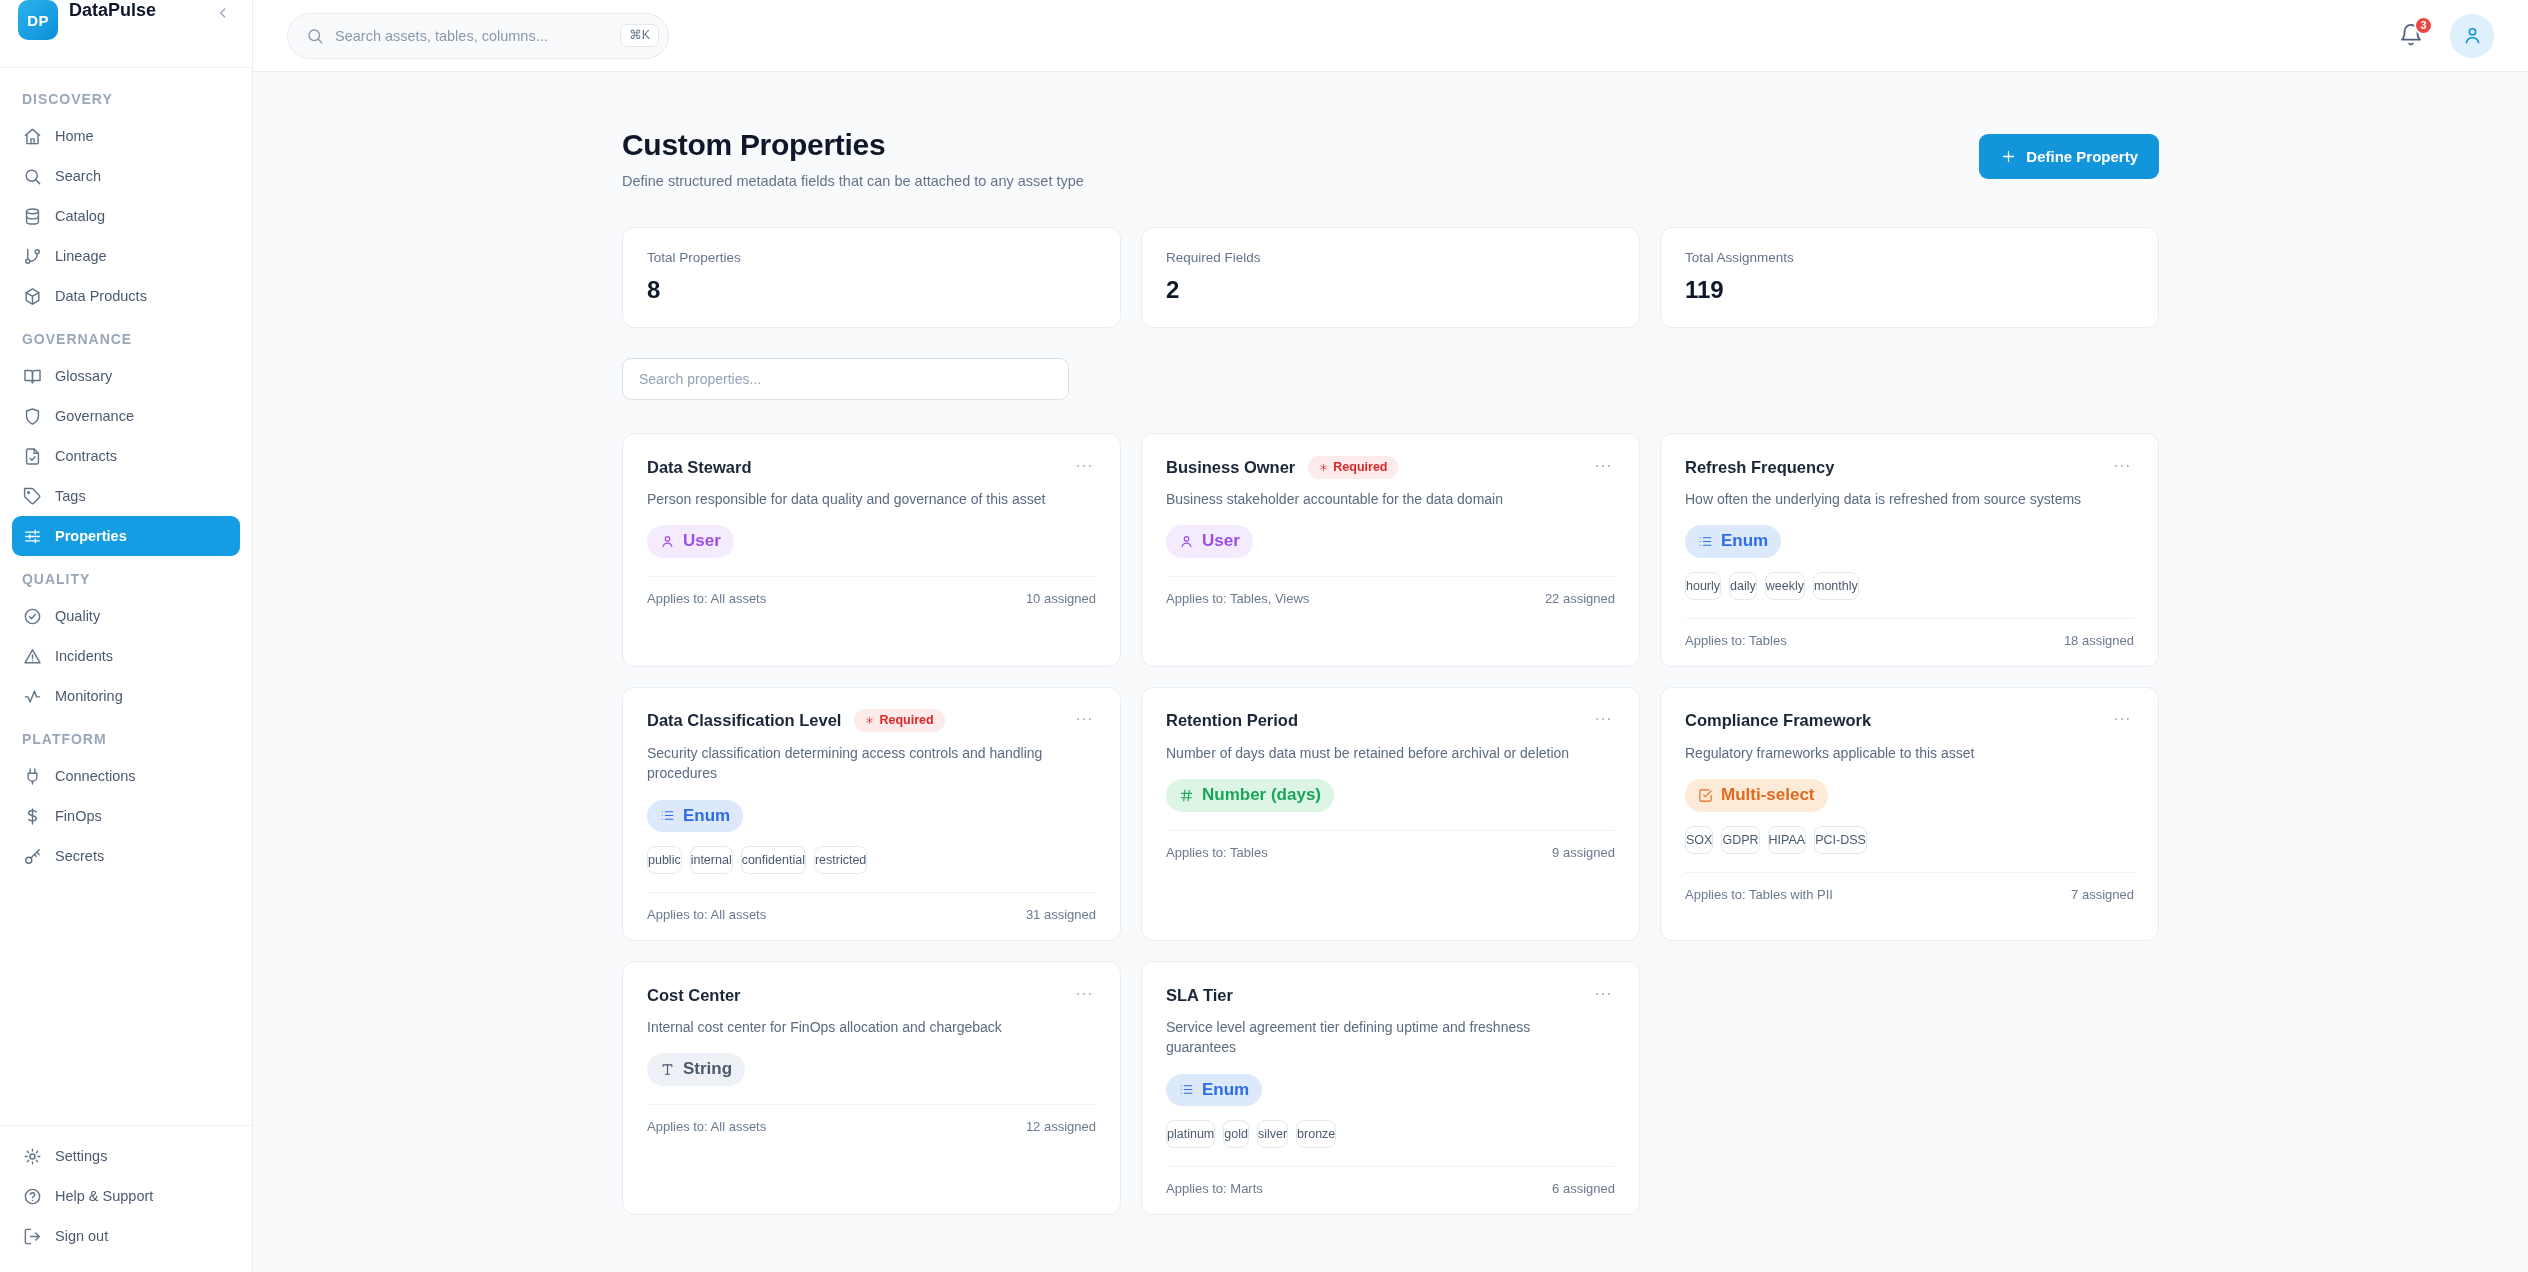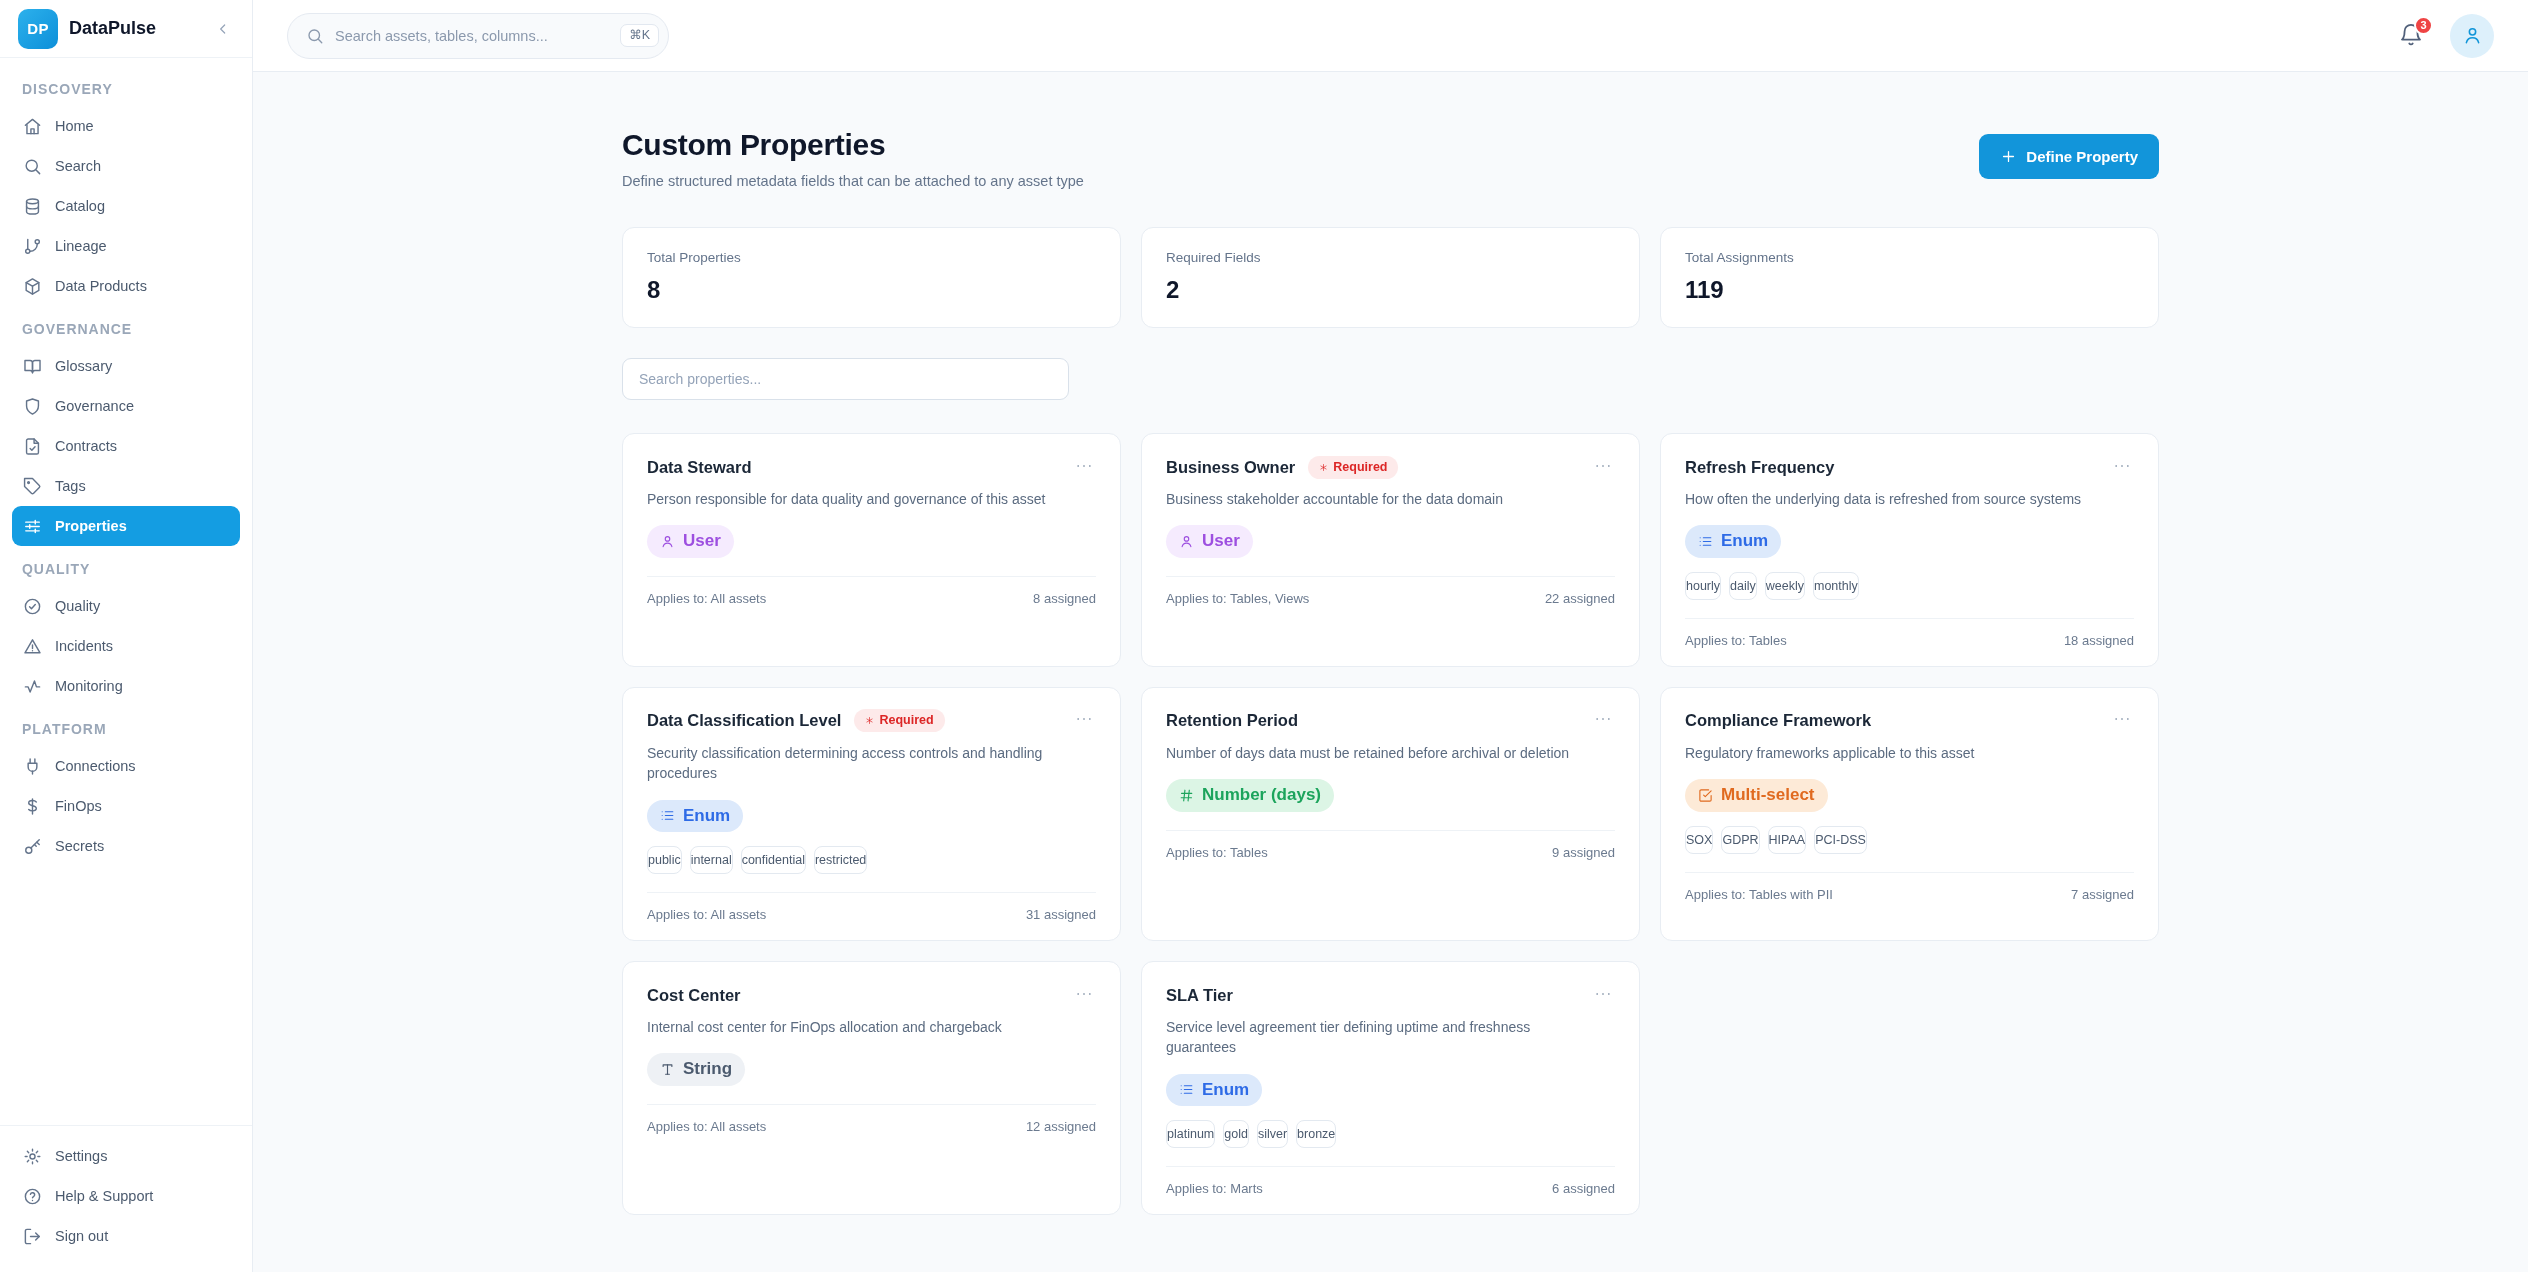--- a/index.html
+++ b/index.html
@@ -15,21 +15,21 @@
   .icon { display: inline-flex; flex: none; }
   .icon svg { width: 100%; height: 100%; display: block; }
 
   
   .sidebar {
     width: 253px; flex: none; background: #fff;
     border-right: 1px solid #e8edf3;
     display: flex; flex-direction: column; height: 100%;
   }
   .sidebar-header {
-    height: 58px; flex: none; display: flex; align-items: center;
+    height: 68px; flex: none; display: flex; 
     gap: 11px; padding: 0 16px 0 18px; border-bottom: 1px solid #eef2f6;
   }
   .logo-badge {
     width: 40px; height: 40px; border-radius: 10px;
     background: linear-gradient(135deg, #2cb1ec, #0d8fd9);
     color: #fff; font-weight: 700; font-size: 15px;
     display: grid; place-items: center; letter-spacing: .3px;
   }
   .logo-text { font-size: 18px; font-weight: 700; color: #0f172a; }
   .collapse-btn {
@@ -460,21 +460,21 @@
                 <svg viewBox="0 0 24 24" fill="none" stroke="currentColor" stroke-width="1.8" stroke-linecap="round" stroke-linejoin="round">
                   <circle cx="12" cy="7.8" r="3.6"></circle>
                   <path d="M5 20.2c.9-3.6 3.6-5.6 7-5.6s6.1 2 7 5.6"></path>
                 </svg>
               </span>
               <span>User</span>
             </span>
             <div class="card-divider"></div>
             <div class="card-footer">
               <span>Applies to: All assets</span>
-              <span>8 assigned</span>
+              <span>10 assigned</span>
             </div>
           </div>
           <div class="prop-card">
             <div class="card-head">
               <span class="card-title">Business Owner</span>
               <span class="req-badge">
                 <span class="icon">
                   <svg viewBox="0 0 24 24" fill="none" stroke="currentColor" stroke-width="1.8" stroke-linecap="round" stroke-linejoin="round">
                     <path d="M12 4v16"></path>
                     <path d="M5 8l14 8"></path>

